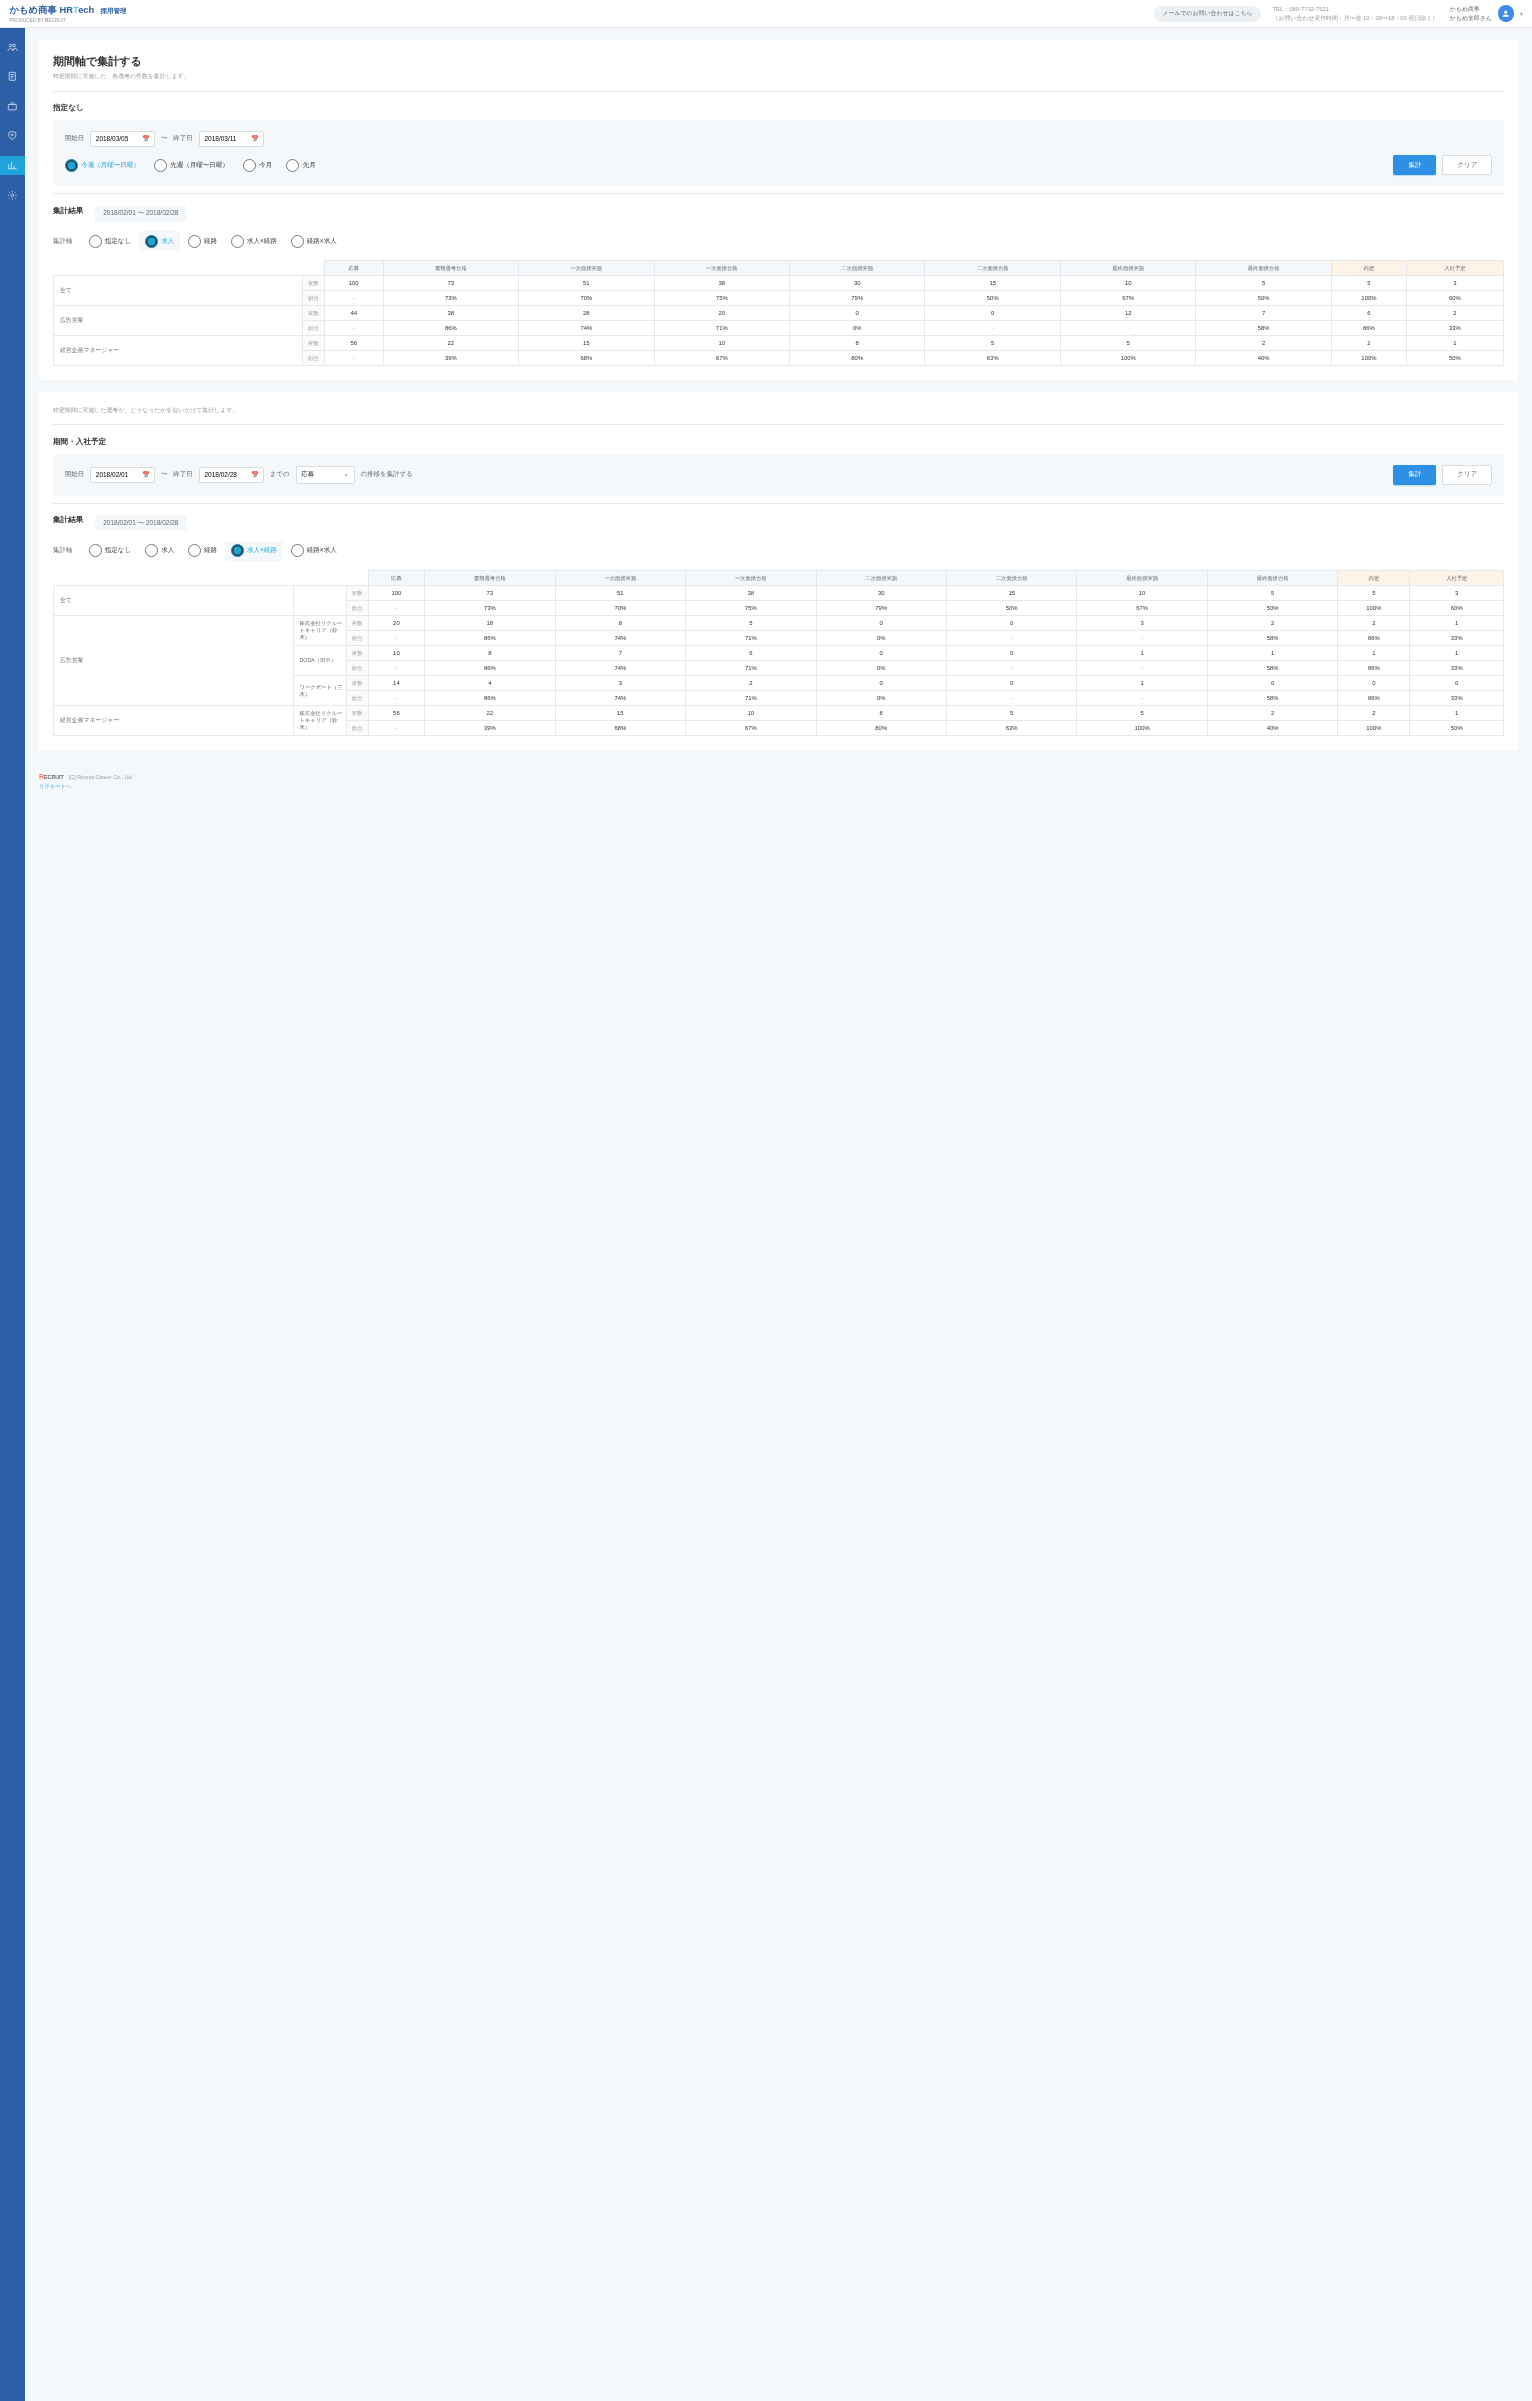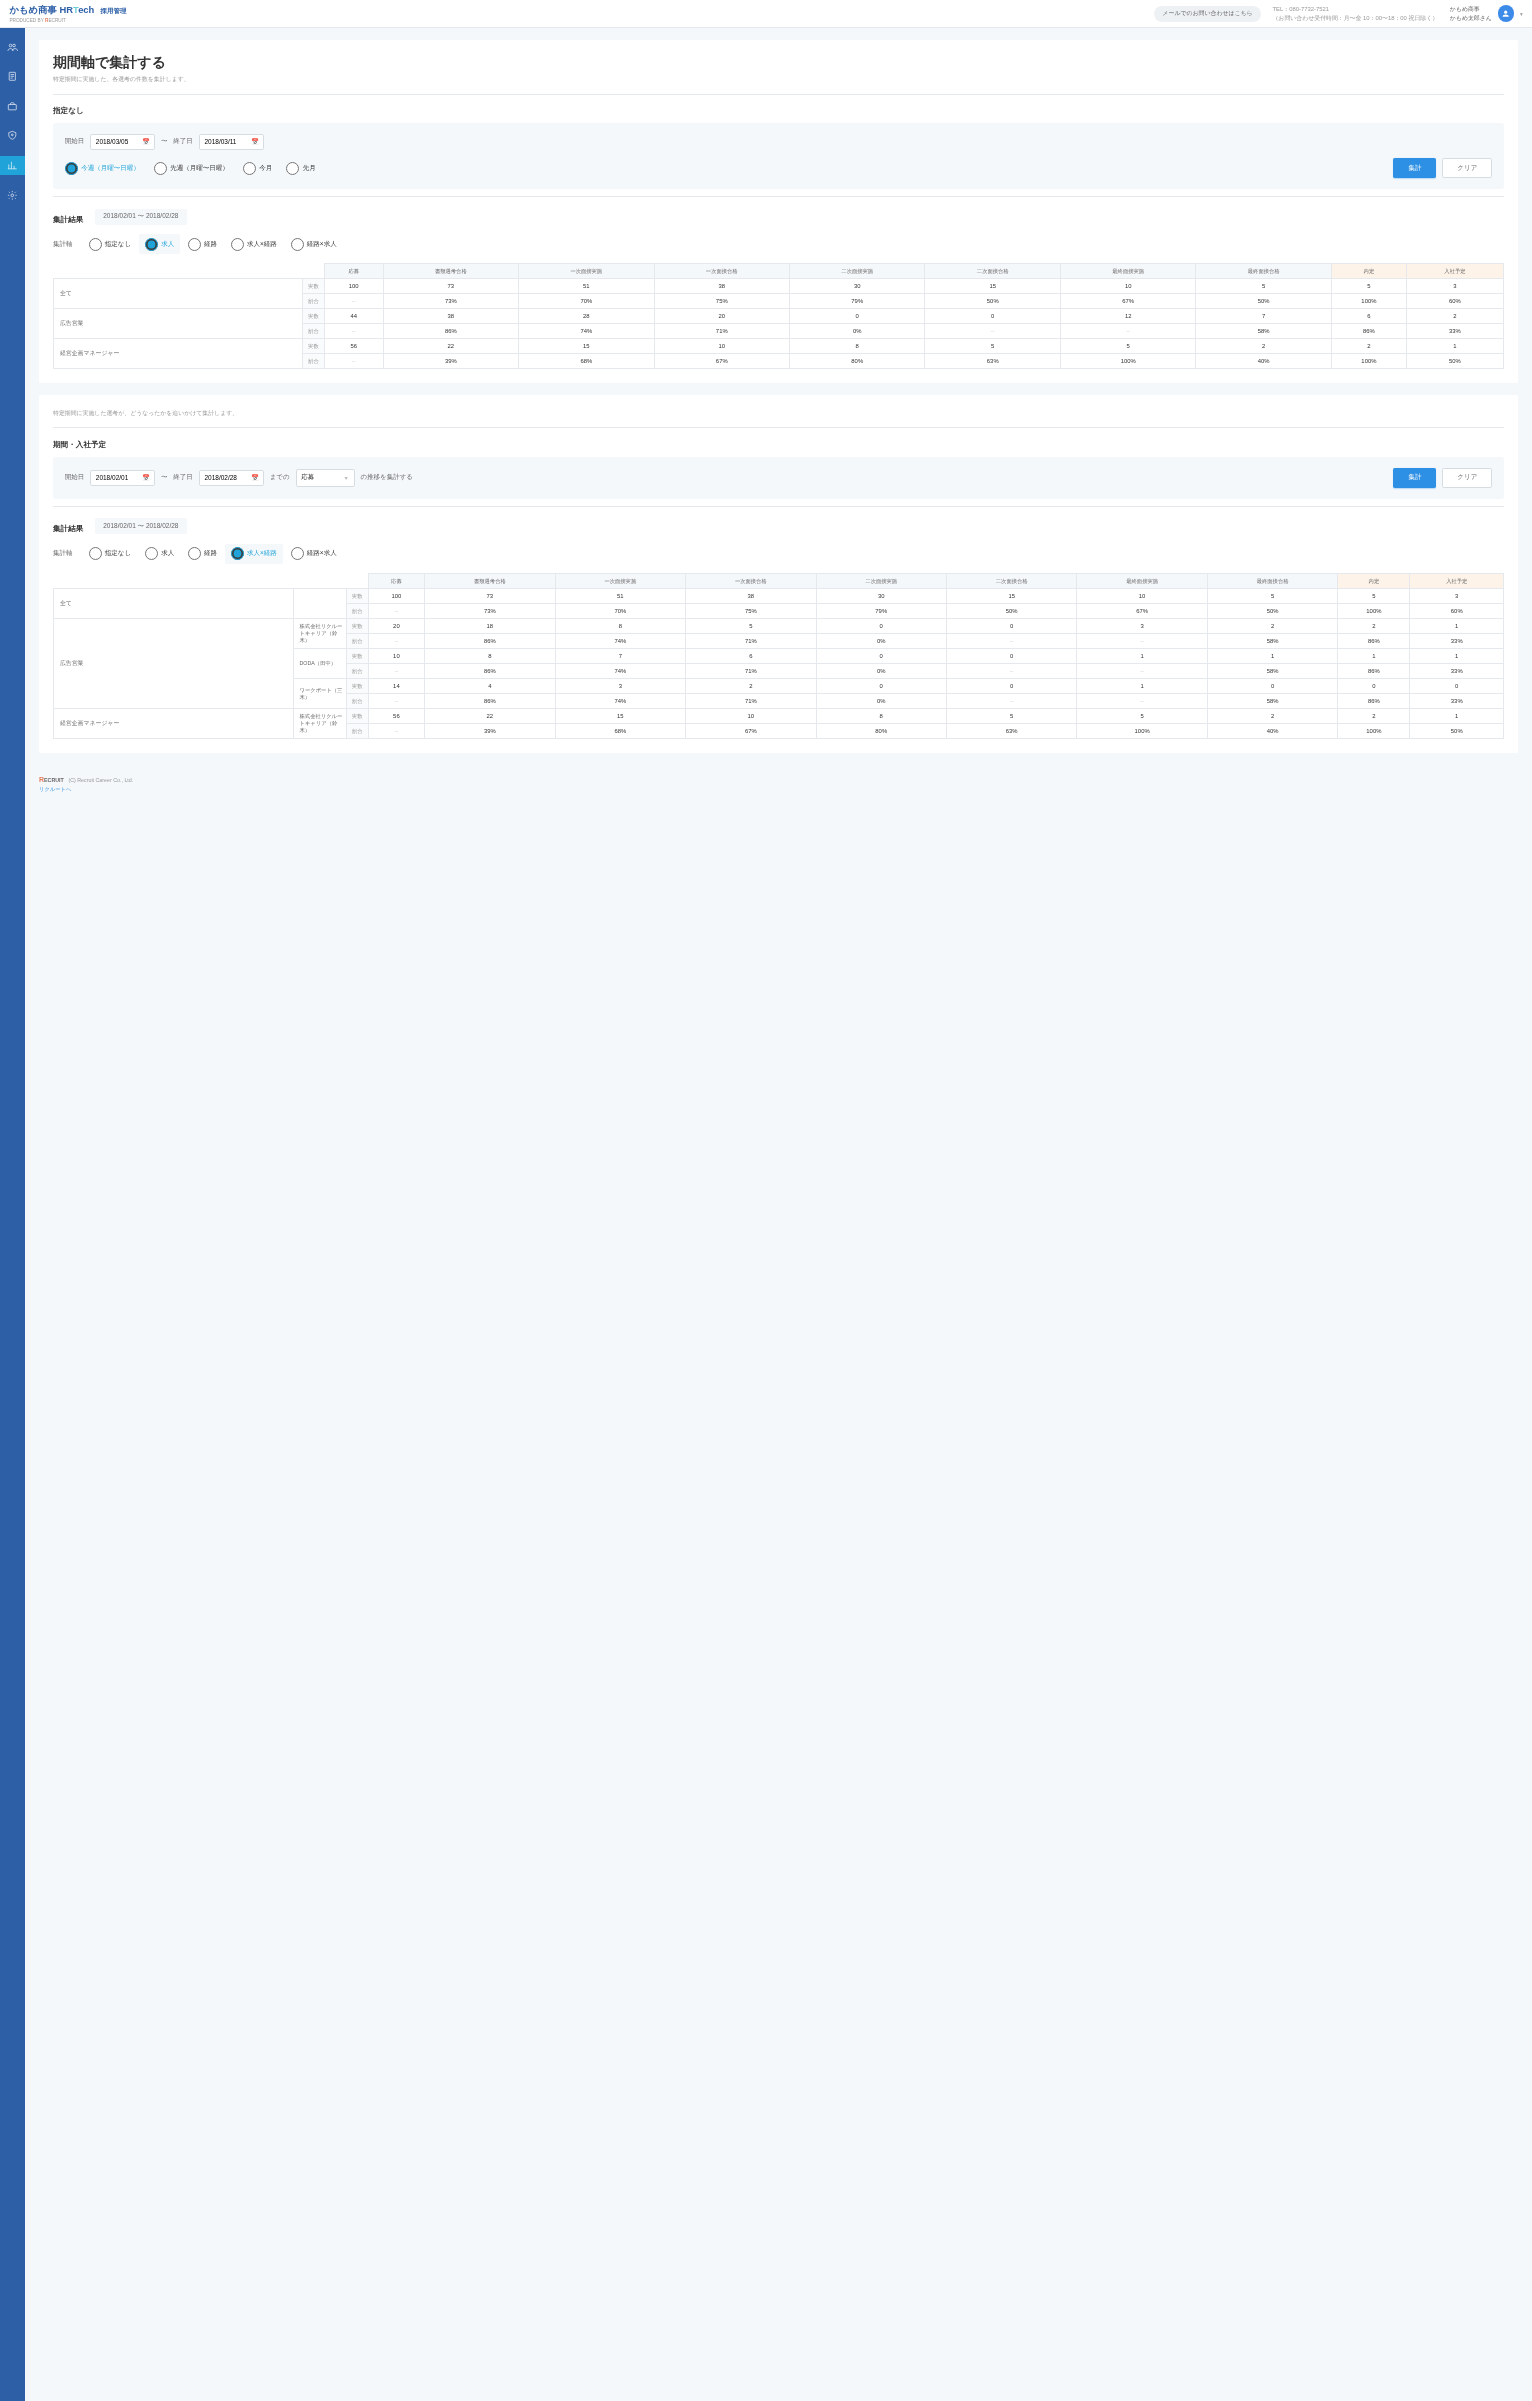--- a/index.html
+++ b/index.html
@@ -22,21 +22,21 @@
 .avatar svg { width: 9.4px; height: 9.4px; }
 .dropdown-arrow { font-size: 5.3px; color: #999; }
 .layout { display: flex; min-height: calc(100vh - 28px); }
 .sidebar { width: 25px; background: #2d5fa7; display: flex; flex-direction: column; align-items: center; padding-top: 9.4px; gap: 10.6px; }
 .side-icon { width: 25px; height: 19px; display: flex; align-items: center; justify-content: center; color: #fff; cursor: pointer; }
 .side-icon.active { background: #1fa3d8; }
 .side-icon svg { width: 10.6px; height: 10.6px; stroke: #fff; fill: none; stroke-width: 1.5; }
 .main { flex: 1; padding: 11.7px 0 23.5px; }
 .page-title { font-size: 10.6px; margin: 0 14px 11.7px; color: #333; }
 .card { background: #fff; margin: 0 14px 11.7px; padding: 14px; border-radius: 1.2px; }
-.section-title { font-size: 14px; font-weight: bold; margin-bottom: 3.5px; }
+.section-title { font-size: 11px; font-weight: bold; margin-bottom: 3.5px; }
 .section-desc { font-size: 5.9px; color: #999; margin-bottom: 9.4px; }
 .hr { border: none; border-top: 0.6px solid #e5e9ed; margin-bottom: 11.7px; }
 .sub-title { font-size: 7.6px; font-weight: bold; margin-bottom: 7px; }
 .form-box { background: #f5f8fb; border-radius: 2.3px; padding: 10.6px 11.7px; }
 .form-row { display: flex; align-items: center; gap: 5.9px; margin-bottom: 8.2px; flex-wrap: wrap; }
 .form-row:last-child { margin-bottom: 0; }
 .form-label { font-size: 6.5px; color: #666; }
 .date-input { position: relative; }
 .date-input input { border: 0.6px solid #d5dce2; border-radius: 1.8px; padding: 3.5px 16.4px 3.5px 4.7px; font-size: 6.5px; width: 65px; background: #fff; }
 .date-input .cal-icon { position: absolute; right: 4.7px; top: 50%; transform: translateY(-50%); color: #bbb; font-size: 6.5px; pointer-events: none; }
@@ -44,21 +44,21 @@
 .select-box { border: 0.6px solid #d5dce2; border-radius: 1.8px; padding: 3.5px 4.7px; font-size: 6.5px; width: 59px; background: #fff; display: flex; justify-content: space-between; align-items: center; cursor: pointer; }
 .select-box .arrow { color: #bbb; font-size: 5.3px; }
 .radio-group { display: flex; gap: 14px; }
 .radio-item { display: flex; align-items: center; gap: 3.5px; cursor: pointer; font-size: 6.5px; }
 .radio-item input { margin: 0; accent-color: #1fa3d8; }
 .radio-item.checked { color: #1fa3d8; }
 .btn-group { display: flex; gap: 5.9px; margin-left: auto; }
 .btn { border-radius: 1.8px; padding: 4.7px 14px; font-size: 6.5px; cursor: pointer; border: 0.6px solid transparent; }
 .btn-primary { background: #2e90e5; color: #fff; box-shadow: 0 0.6px 1.2px rgba(46,144,229,0.3); }
 .btn-default { background: #fff; color: #666; border: 0.6px solid #d5dce2; }
-.result-header { display: flex; align-items: flex-end; gap: 11.7px; margin-bottom: 9.4px; }
+.result-header { display: flex; align-items: flex-start; gap: 11.7px; margin-bottom: 9.4px; }
 .result-title { font-size: 7.6px; font-weight: bold; }
 .result-date { background: #f5f8fb; padding: 3.5px 8.2px; border-radius: 1.8px; font-size: 6.5px; color: #666; }
 .axis-row { display: flex; align-items: center; gap: 5.9px; margin-bottom: 9.4px; }
 .axis-label { font-size: 6.5px; color: #666; margin-right: 4.7px; }
 .axis-radio-group { display: flex; gap: 2.3px; }
 .axis-radio { display: flex; align-items: center; gap: 2.9px; padding: 3.5px 5.9px; font-size: 6.5px; cursor: pointer; border-radius: 1.8px; }
 .axis-radio.checked { background: #f5f8fb; color: #1fa3d8; }
 .axis-radio input { margin: 0; accent-color: #1fa3d8; }
 table { border-collapse: collapse; width: 100%; font-size: 5.9px; }
 table th, table td { border: 0.6px solid #e5e9ed; padding: 3.5px 2.3px; text-align: center; }

